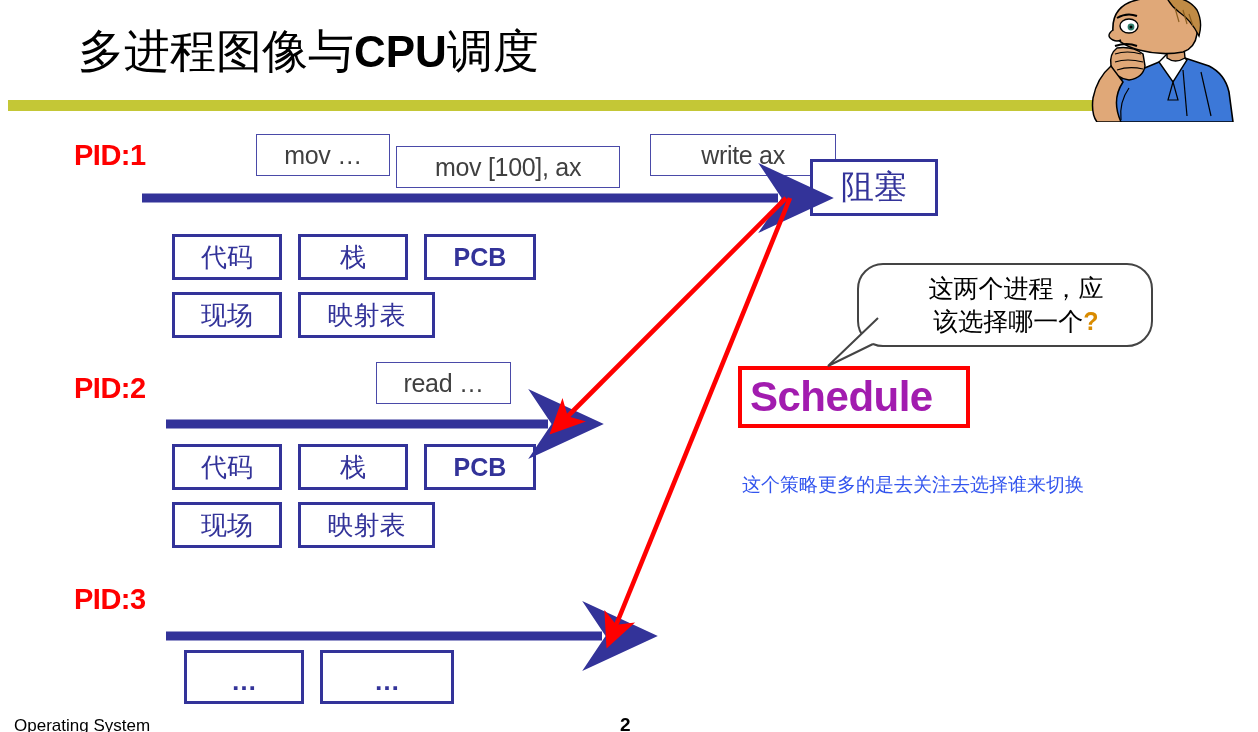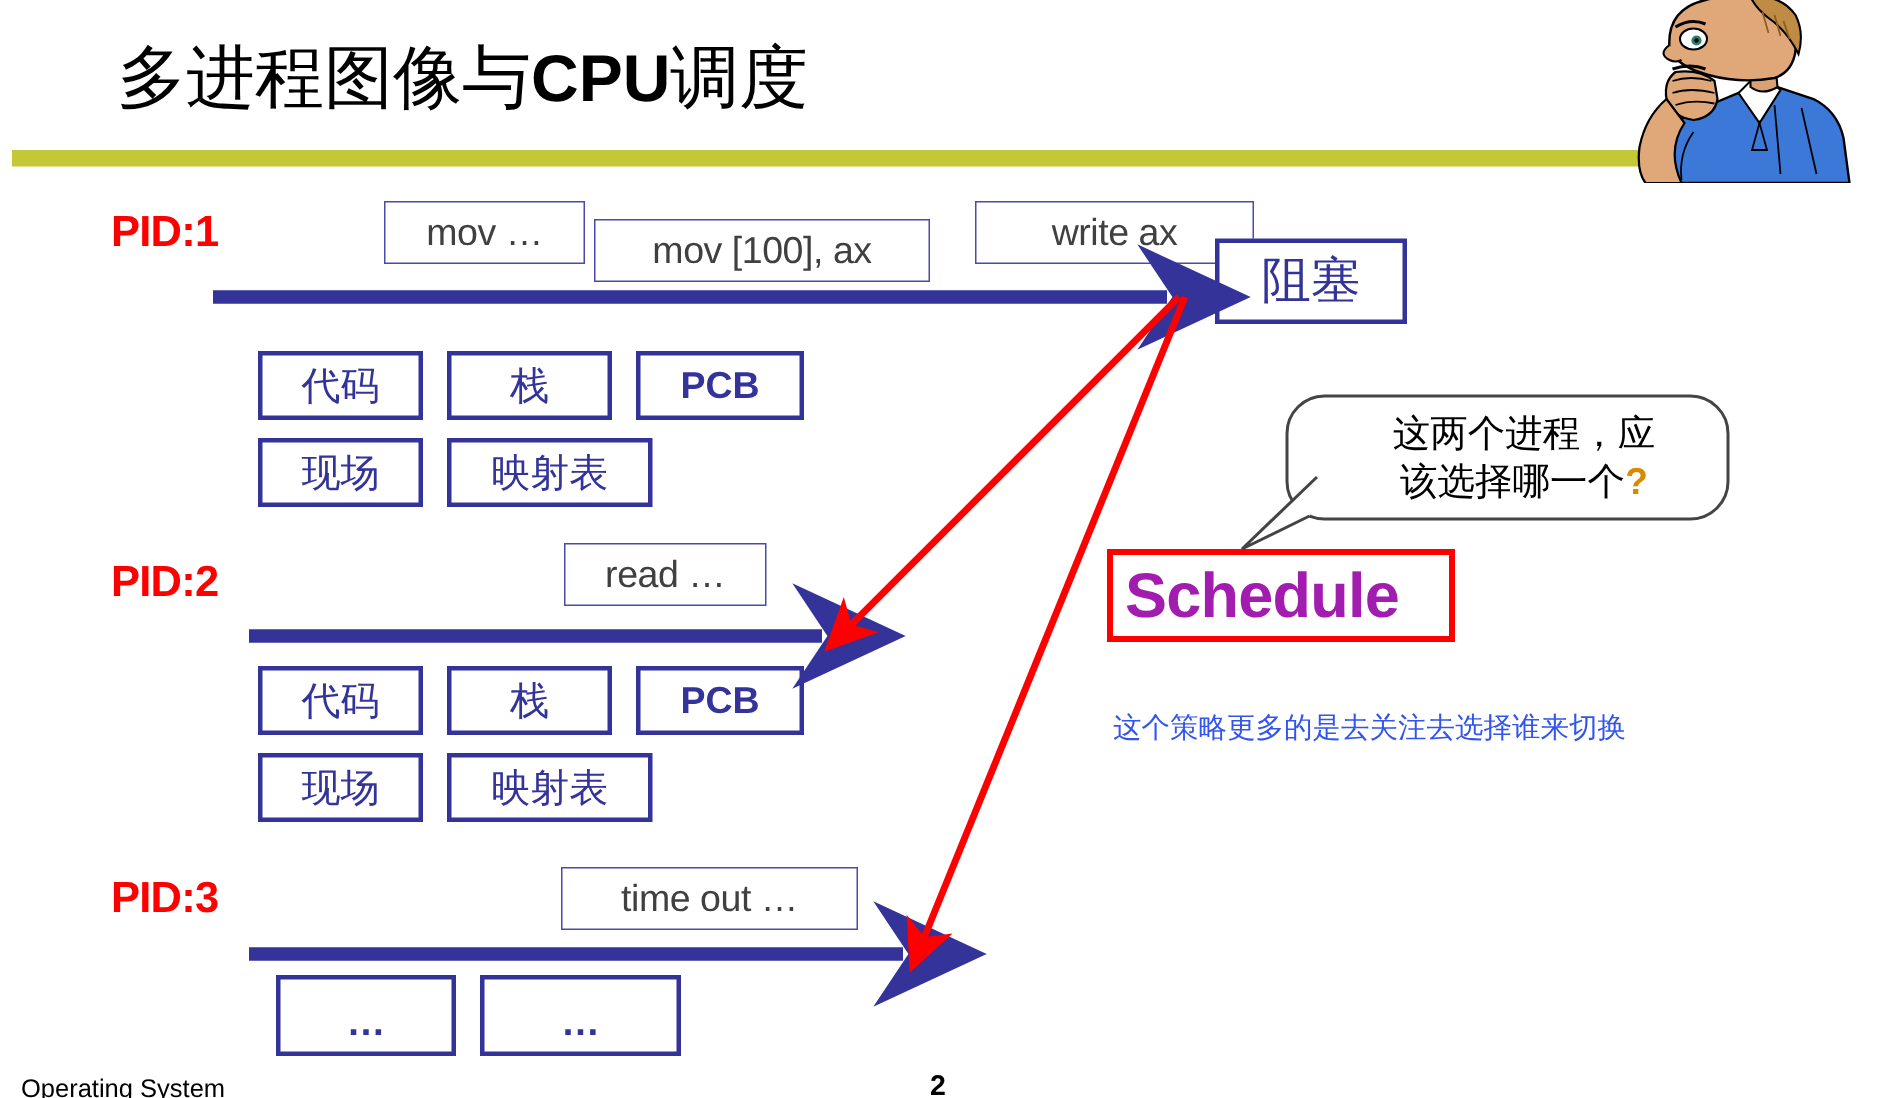--- a/index.html
+++ b/index.html
@@ -257,21 +257,20 @@
   <div class="instr-box" style="left:376px; top:362px; width:135px; height:42px;">read …</div>
 
   <div class="res-box" style="left:172px; top:444px; width:110px; height:46px;">代码</div>
   <div class="res-box" style="left:298px; top:444px; width:110px; height:46px;">栈</div>
   <div class="res-box latin" style="left:424px; top:444px; width:112px; height:46px;">PCB</div>
   <div class="res-box" style="left:172px; top:502px; width:110px; height:46px;">现场</div>
   <div class="res-box" style="left:298px; top:502px; width:137px; height:46px;">映射表</div>
 
   <div class="pid-label" style="left:74px; top:583px;">PID:3</div>
 
-  <div class="instr-box" style="left:374px; top:578px; width:198px; height:42px;">time out …</div>
 
   <div class="res-box dots" style="left:184px; top:650px; width:120px; height:54px;">…</div>
   <div class="res-box dots" style="left:320px; top:650px; width:134px; height:54px;">…</div>
 
   <div class="blocked-box" style="left:810px; top:159px; width:128px; height:57px;">阻塞</div>
 
   <div class="schedule-box" style="left:738px; top:366px; width:232px; height:62px;">Schedule</div>
 
   <div class="note-text" style="left:742px; top:472px;">这个策略更多的是去关注去选择谁来切换</div>
 

